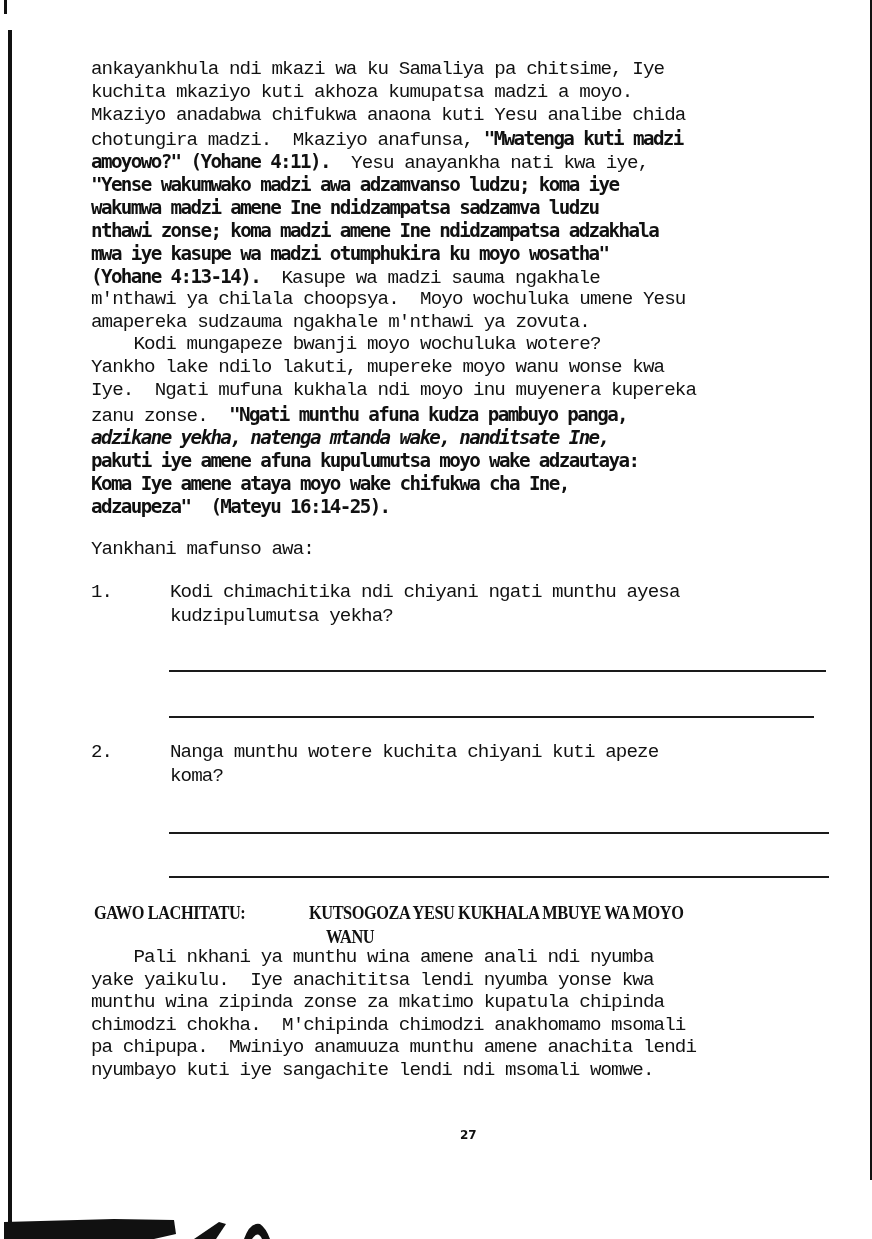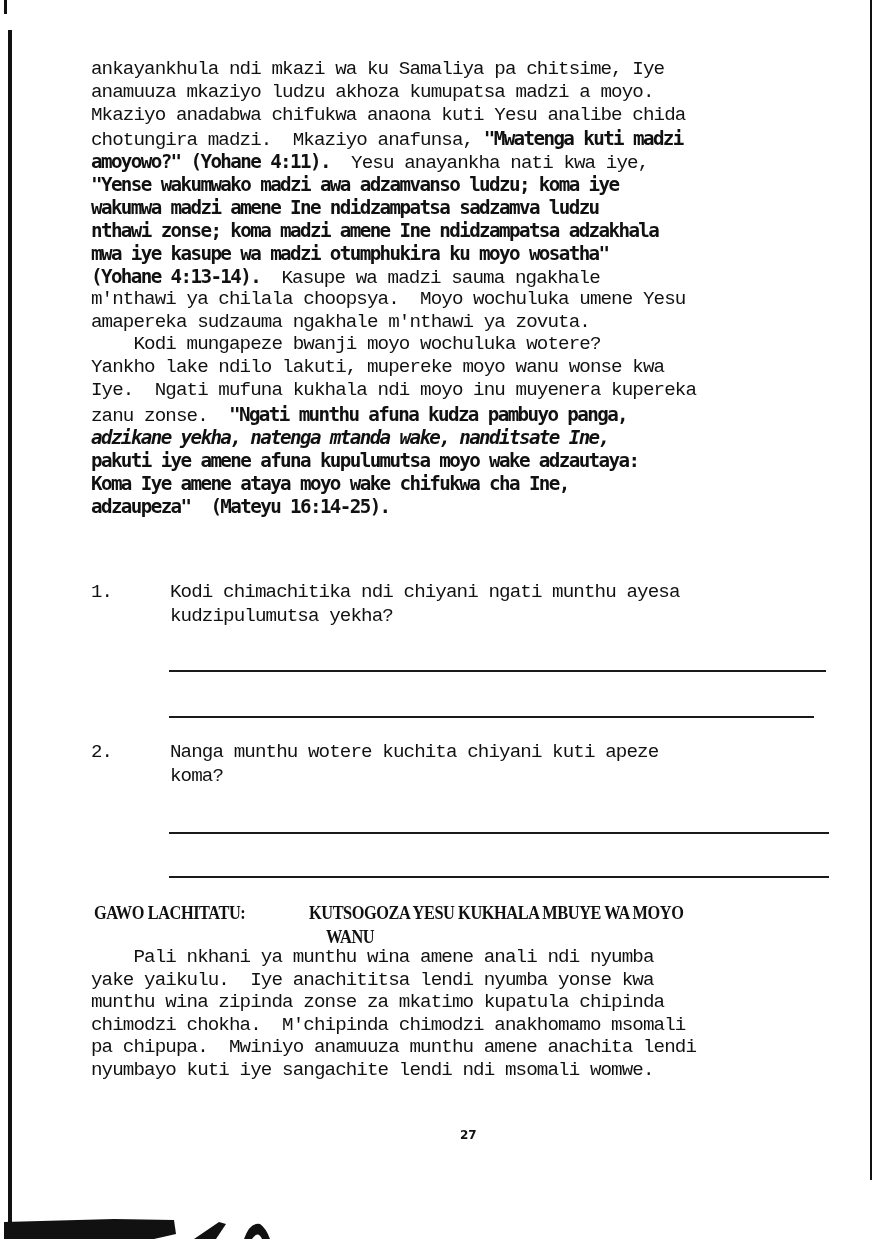--- a/index.html
+++ b/index.html
@@ -39,21 +39,21 @@
 <body>
 
 <div class="page">
   <div class="edge-left-top"></div>
   <div class="edge-left"></div>
   <div class="edge-right-a"></div>
   <div class="edge-right-b"></div>
 
   <div id="p1">
       <div class="line" style="top: 58px;"><span>ankayankhula ndi mkazi wa ku Samaliya pa chitsime, Iye</span></div>
-      <div class="line" style="top: 81px;"><span>anamuuza mkaziyo ludzu akhoza kumupatsa madzi a moyo.</span></div>
+      <div class="line" style="top: 81px;"><span>kuchita mkaziyo kuti akhoza kumupatsa madzi a moyo.</span></div>
       <div class="line" style="top: 104px;"><span>Mkaziyo anadabwa chifukwa anaona kuti Yesu analibe chida</span></div>
       <div class="line" style="top: 127px;"><span>chotungira madzi.  Mkaziyo anafunsa, </span><span class="b">"Mwatenga kuti madzi</span></div>
       <div class="line" style="top: 150px;"><span class="b">amoyowo?" (Yohane 4:11).</span><span>  Yesu anayankha nati kwa iye,</span></div>
       <div class="line" style="top: 173px;"><span class="b">"Yense wakumwako madzi awa adzamvanso ludzu; koma iye</span></div>
       <div class="line" style="top: 196px;"><span class="b">wakumwa madzi amene Ine ndidzampatsa sadzamva ludzu</span></div>
       <div class="line" style="top: 219px; text-align: center;"><span class="b">nthawi zonse; koma madzi amene Ine ndidzampatsa adzakhala</span></div>
       <div class="line" style="top: 242px; text-align: center;"><span class="b">mwa iye kasupe wa madzi otumphukira ku moyo wosatha"</span></div>
       <div class="line" style="top: 265px;"><span class="b">(Yohane 4:13-14).</span><span>  Kasupe wa madzi sauma ngakhale</span></div>
       <div class="line" style="top: 288px;"><span>m'nthawi ya chilala choopsya.  Moyo wochuluka umene Yesu</span></div>
       <div class="line" style="top: 311px;"><span>amapereka sudzauma ngakhale m'nthawi ya zovuta.</span></div>
@@ -62,20 +62,21 @@
       <div class="line" style="top: 333px;"><span>    Kodi mungapeze bwanji moyo wochuluka wotere?</span></div>
       <div class="line" style="top: 356.2px;"><span>Yankho lake ndilo lakuti, mupereke moyo wanu wonse kwa</span></div>
       <div class="line" style="top: 379.4px;"><span>Iye.  Ngati mufuna kukhala ndi moyo inu muyenera kupereka</span></div>
       <div class="line" style="top: 402.6px;"><span>zanu zonse.  </span><span class="b">"Ngati munthu afuna kudza pambuyo panga,</span></div>
       <div class="line" style="top: 425.8px; font-style: italic;"><span class="b">adzikane yekha, natenga mtanda wake, nanditsate Ine,</span></div>
       <div class="line" style="top: 449px;"><span class="b">pakuti iye amene afuna kupulumutsa moyo wake adzautaya:</span></div>
       <div class="line" style="top: 472.2px;"><span class="b">Koma Iye amene ataya moyo wake chifukwa cha Ine,</span></div>
       <div class="line" style="top: 495.4px;"><span class="b">adzaupeza"  (Mateyu 16:14-25).</span></div>
     </div>
 
+  <div class="line" style="top:538px">Yankhani mafunso awa:</div>
 
   <div>
     <div class="line qnum" style="top:581px">1.</div>
     <div class="line indent" style="top:581px">Kodi chimachitika ndi chiyani ngati munthu ayesa</div>
     <div class="line indent" style="top:605px">kudzipulumutsa yekha?</div>
     <div class="rule" style="left:165px; top:670px; width:657px"></div>
     <div class="rule" style="left:165px; top:716px; width:645px"></div>
   </div>
 
   <div>

